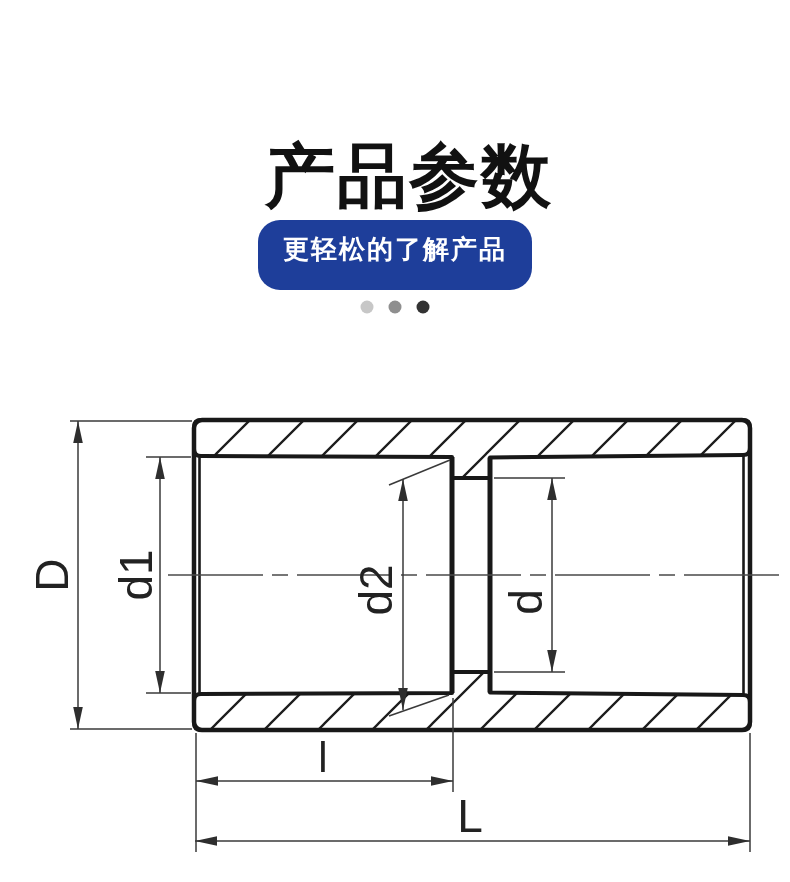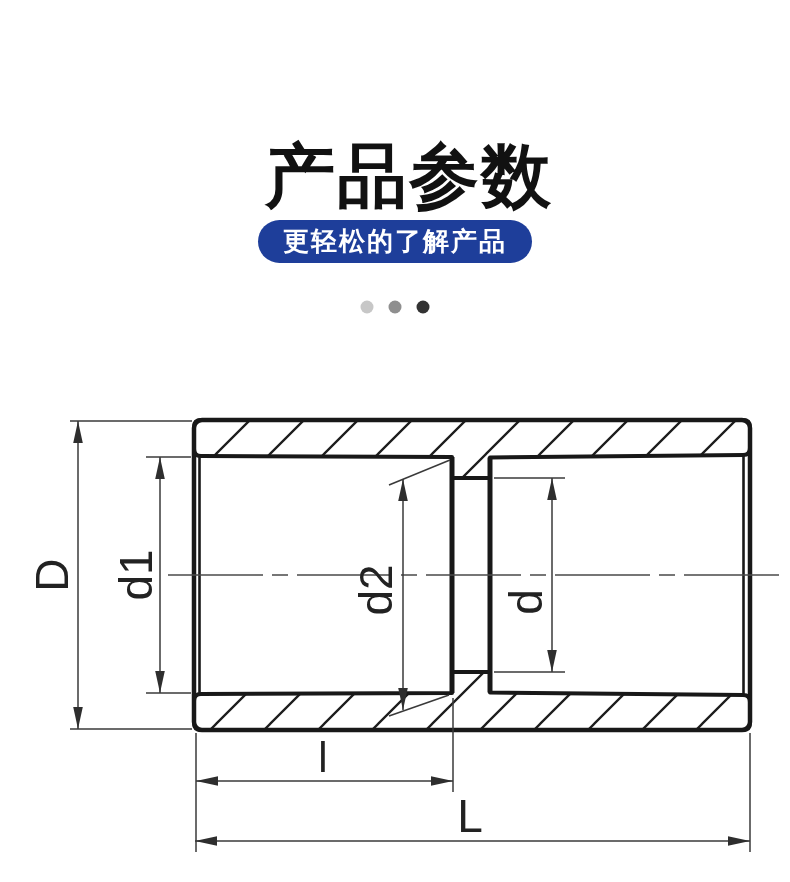--- a/index.html
+++ b/index.html
@@ -7,21 +7,21 @@
     position:relative;width:790px;height:882px;background:#ffffff;overflow:hidden;
     font-family:"Liberation Sans","DejaVu Sans",sans-serif;
   }
   .title{
     position:absolute;top:117px;left:0;width:100%;margin:14px;
     text-align:center;font-size:70px;font-weight:900;letter-spacing:2px;color:#111111;
     line-height:1.3;
   }
   .pill{
     position:absolute;top:220px;left:50%;transform:translateX(-50%);
-    height:43px;line-height:43px;padding:0 25px;border-radius:22px;
+    height:54px;line-height:43px;padding:8px 25px;border-radius:22px;
     background:#1e3e9a;color:#ffffff;font-size:26px;font-weight:700;
     letter-spacing:2px;white-space:nowrap;
   }
   .dots{position:absolute;top:299px;left:50%;transform:translateX(-50%);}
   .drawing{position:absolute;top:400px;left:0;}
   .dim-label{font-family:"Liberation Sans","DejaVu Sans",sans-serif;}
 </style>
 </head>
 <body>
 

